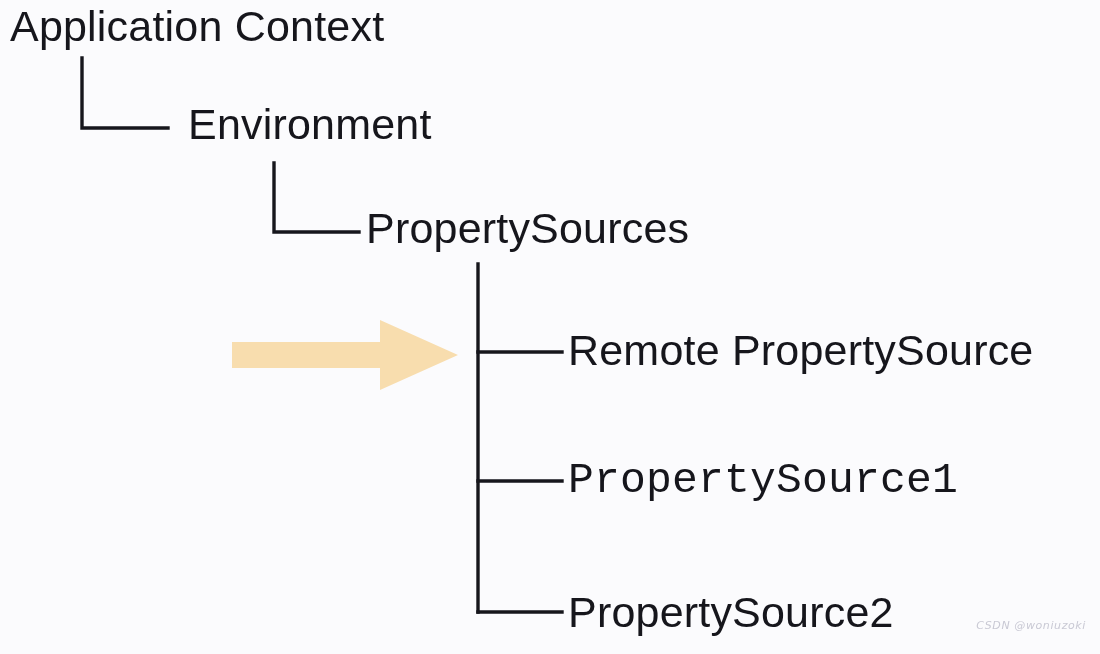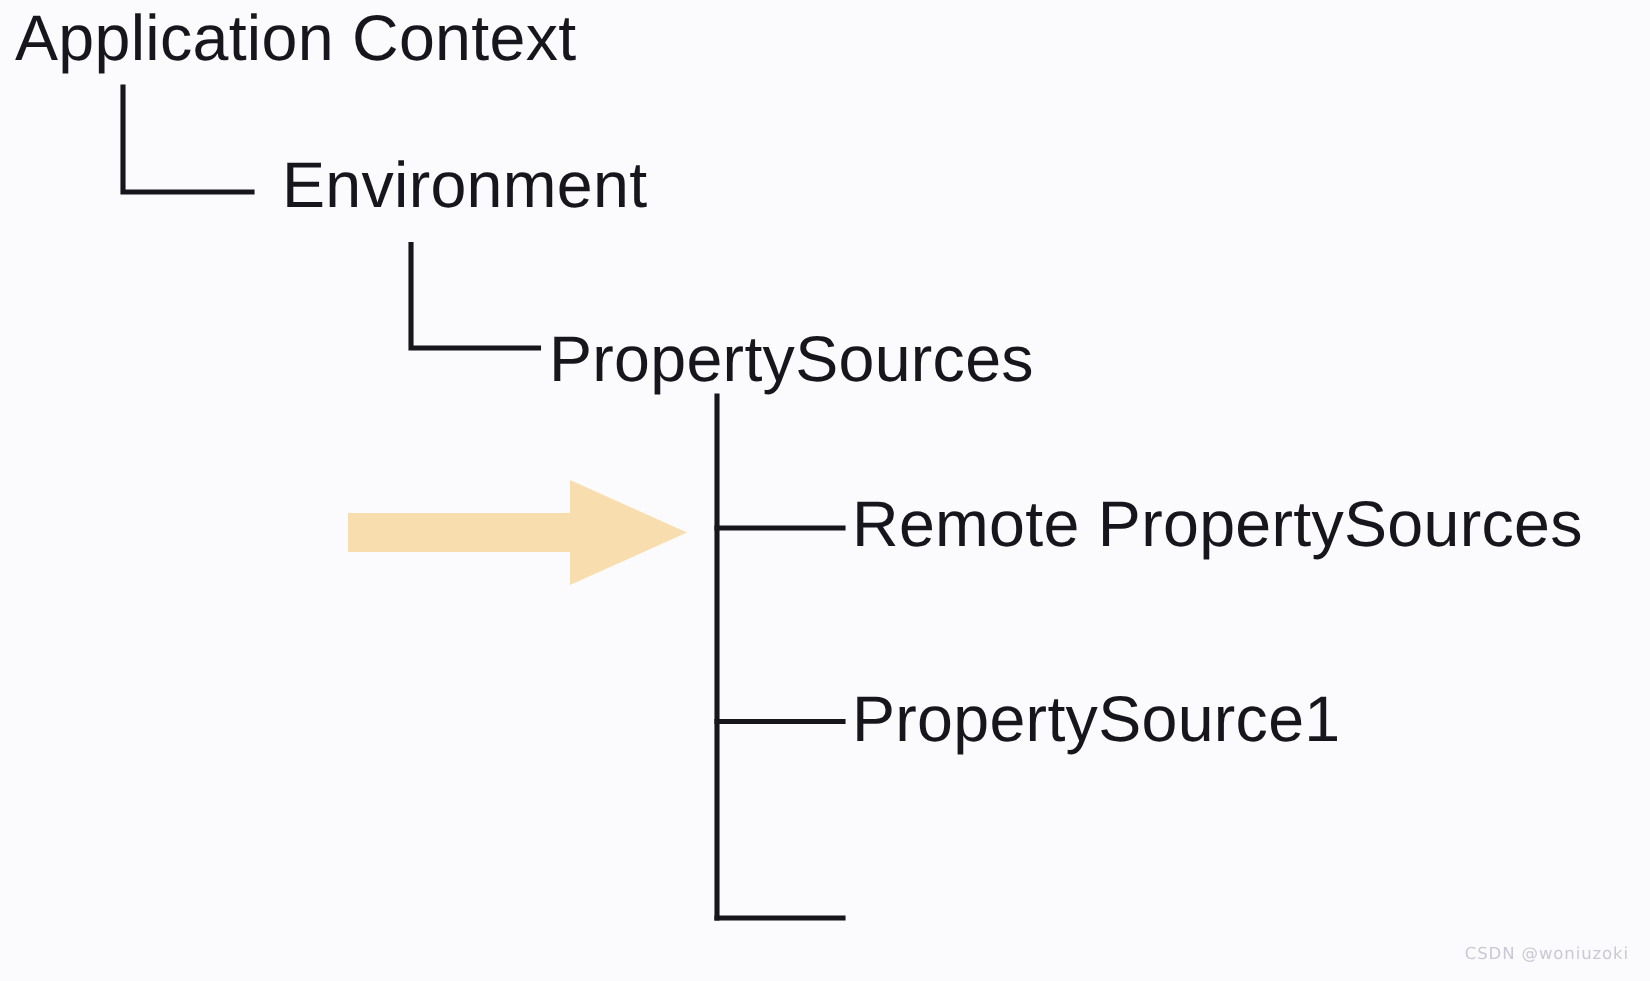--- a/index.html
+++ b/index.html
@@ -17,23 +17,23 @@
   }
   .node-label {
     position: absolute;
     color: #16161c;
     font-weight: 400;
     white-space: nowrap;
     letter-spacing: 0.2px;
   }
   #label-application-context { left: 10px;  top: 2px;   font-size: 43px; }
   #label-environment         { left: 188px; top: 100px; font-size: 43px; text-align: right; }
-  #label-property-sources    { left: 366px; top: 204px; font-size: 43px; margin-top: 12px; }
+  #label-property-sources    { left: 366px; top: 204px; font-size: 43px; }
   #label-remote-ps           { left: 568px; top: 326px; font-size: 43px; }
-  #label-ps1                 { left: 568px; top: 456px; font-size: 43px; }
+  #label-ps1                 { left: 568px; top: 456px; font-size: 43px; font-family: Liberation Mono, monospace; }
   #label-ps2                 { left: 568px; top: 588px; font-size: 43px; }
 
   #annotation-runtime-insert {
     position: absolute;
     left: 44px;
     top: 332px;
     font-size: 25px;
     color: #1c1c22;
     white-space: nowrap;
     font-family: "DejaVu Sans", "Liberation Sans", sans-serif;
@@ -51,26 +51,27 @@
     position: absolute;
     left: 232px;
     top: 318px;
     width: 228px;
     height: 74px;
   }
 
   #watermark {
     position: absolute;
     right: 14px;
-    bottom: 12px;
+    bottom: 22px;
     font-size: 11px;
     color: #c9c9d4;
     letter-spacing: 0.6px;
     white-space: nowrap;
     font-family: "DejaVu Sans", "Liberation Sans", sans-serif;
+    font-style: italic;
   }
 </style>
 </head>
 <body>
 
 <div id="canvas">
 
   <svg id="tree-lines" viewBox="0 0 1100 654" xmlns="http://www.w3.org/2000/svg">
     <g stroke="#16161c" stroke-width="3.4" fill="none" stroke-linecap="square">
 
@@ -91,21 +92,22 @@
   <svg id="insert-arrow" viewBox="0 0 228 74" xmlns="http://www.w3.org/2000/svg">
     <path d="M 0 24 L 148 24 L 148 2 L 226 37 L 148 72 L 148 50 L 0 50 Z" fill="#f8ddae"></path>
   </svg>
 
   <div class="node-label" id="label-application-context">Application Context</div>
 
   <div class="node-label" id="label-environment">Environment</div>
 
   <div class="node-label" id="label-property-sources">PropertySources</div>
 
-  <div class="node-label" id="label-remote-ps">Remote PropertySources</div>
+  <div class="node-label" id="label-remote-ps">Remote PropertySource</div>
 
   <div class="node-label" id="label-ps1">PropertySource1</div>
 
+  <div class="node-label" id="label-ps2">PropertySource2</div>
 
 
   <div id="watermark">CSDN @woniuzoki</div>
 
 </div>
 
 </body></html>

